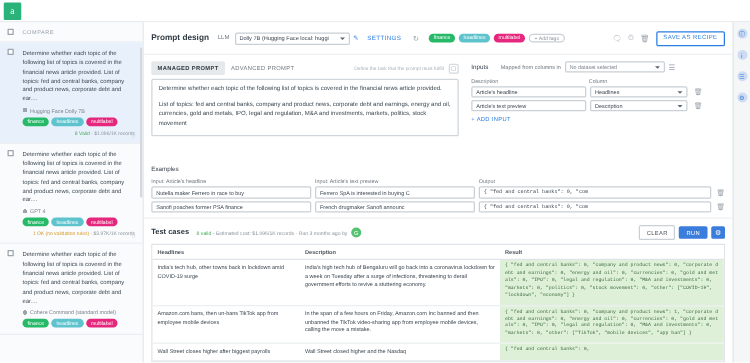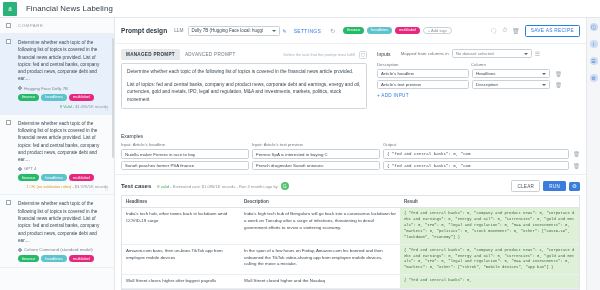--- a/index.html
+++ b/index.html
@@ -229,21 +229,20 @@
   }
   .scroll-thumb { position:absolute; right:0.5px; top:20px; width:2px; height:120px; background:#d3d8dc; border-radius:1px; }
 </style>
 </head>
 <body>
 
 <div class="app">
 
   <div class="topbar">
     <div class="logo">a</div>
-    <div class="app-title">Financial News Labeling</div>
   </div>
 
   <div class="body">
 
     <div class="sidebar">
       <div class="compare-row">
         <div class="cb"></div>
         <div class="compare-label">COMPARE</div>
       </div>
 

